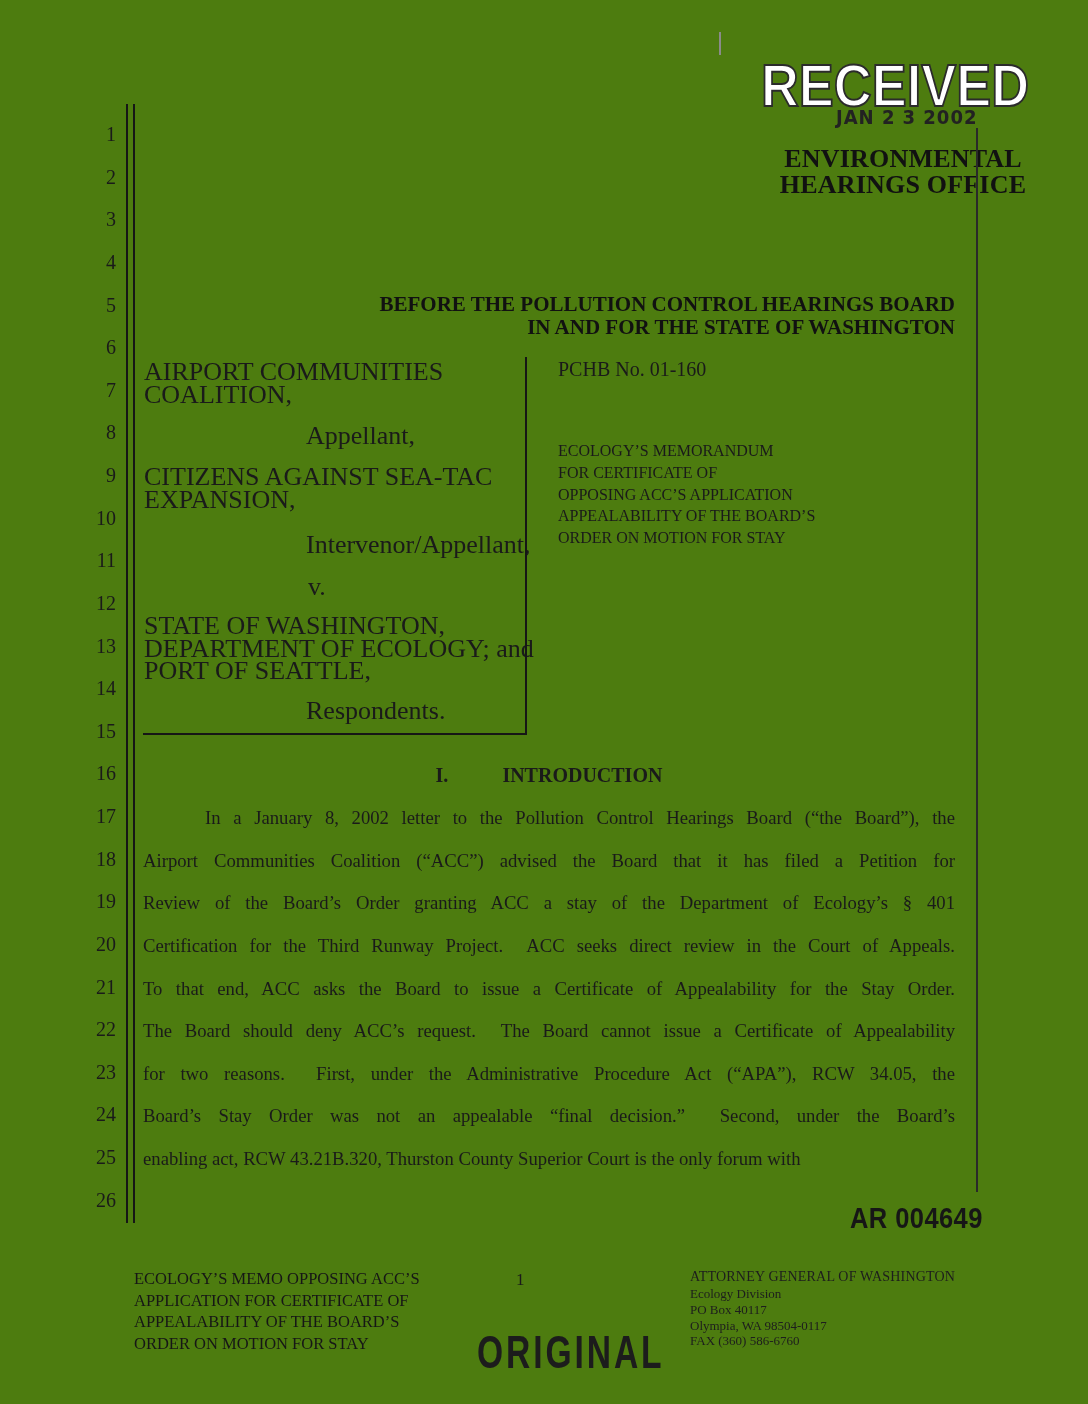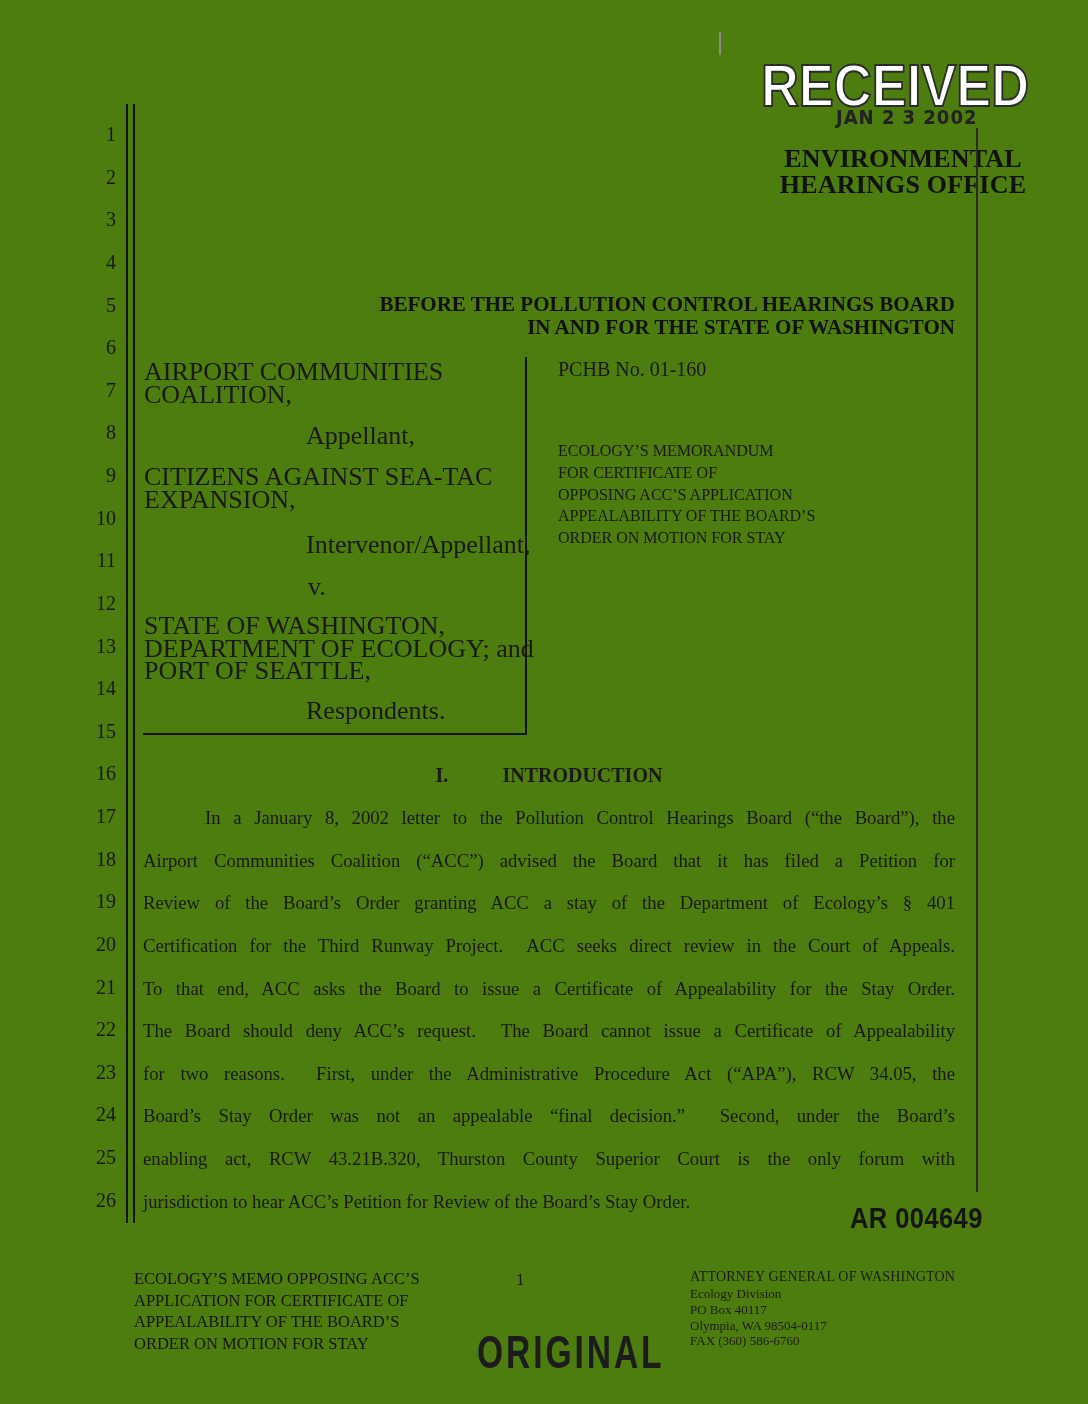--- a/index.html
+++ b/index.html
@@ -132,21 +132,20 @@
   <div class="body-text">
       <div class="bline">In a January 8, 2002 letter to the Pollution Control Hearings Board (“the Board”), the</div>
       <div class="bline">Airport Communities Coalition (“ACC”) advised the Board that it has filed a Petition for</div>
       <div class="bline">Review of the Board’s Order granting ACC a stay of the Department of Ecology’s § 401</div>
       <div class="bline">Certification for the Third Runway Project.  ACC seeks direct review in the Court of Appeals.</div>
       <div class="bline">To that end, ACC asks the Board to issue a Certificate of Appealability for the Stay Order.</div>
       <div class="bline">The Board should deny ACC’s request.  The Board cannot issue a Certificate of Appealability</div>
       <div class="bline">for two reasons.  First, under the Administrative Procedure Act (“APA”), RCW 34.05, the</div>
       <div class="bline">Board’s Stay Order was not an appealable “final decision.”  Second, under the Board’s</div>
       <div class="bline">enabling act, RCW 43.21B.320, Thurston County Superior Court is the only forum with</div>
-      <div class="bline">jurisdiction to hear ACC’s Petition for Review of the Board’s Stay Order.</div>
     </div>
 
   <div class="ar-stamp">AR 004649</div>
 
   <div class="footer-left">
       <div>ECOLOGY’S MEMO OPPOSING ACC’S</div>
       <div>APPLICATION FOR CERTIFICATE OF</div>
       <div>APPEALABILITY OF THE BOARD’S</div>
       <div>ORDER ON MOTION FOR STAY</div>
     </div>

